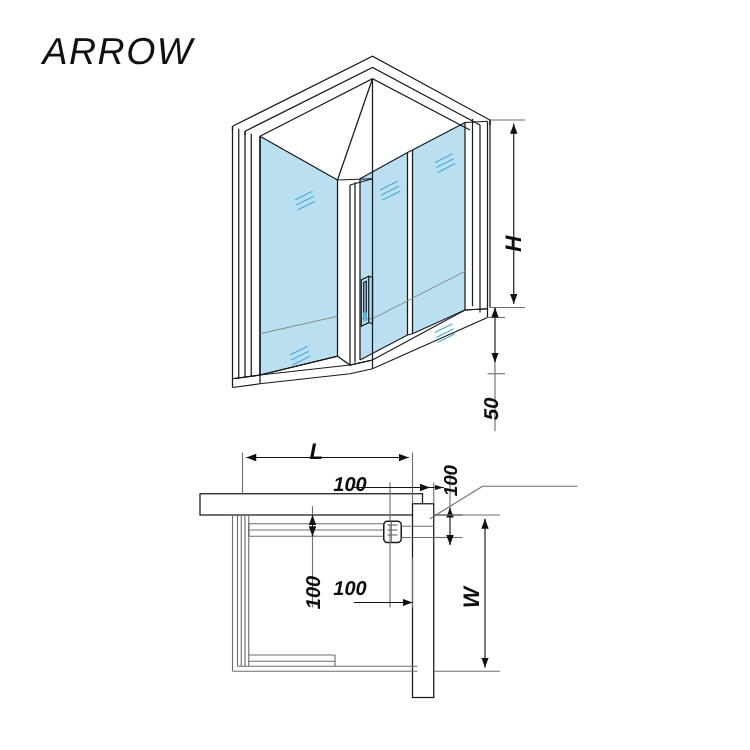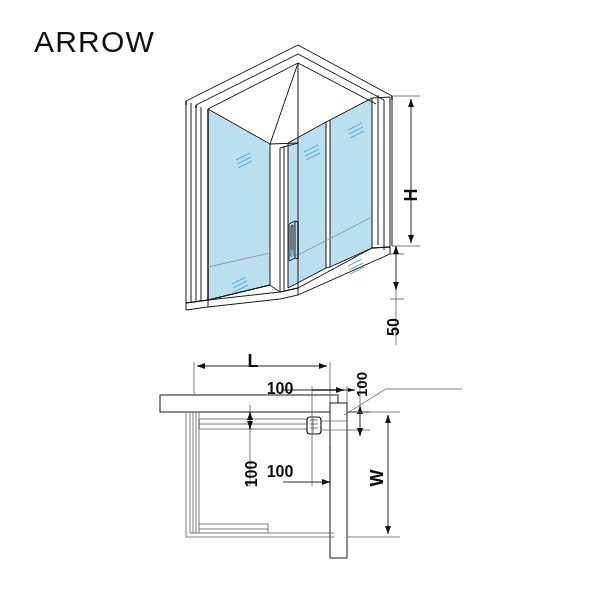--- a/index.html
+++ b/index.html
@@ -1,18 +1,18 @@
 <!DOCTYPE html>
 <html><head>
 <meta charset="utf-8">
 <style>
   html,body{margin:0;padding:0;background:#ffffff;}
   body{width:600px;height:600px;position:relative;overflow:hidden;
        font-family:"Liberation Sans","DejaVu Sans",sans-serif;}
-  #stage{position:absolute;left:0;top:0;width:508px;height:600px;}
+  #stage{position:absolute;left:0;top:0;width:508px;height:600px;font-style:italic;}
   svg{display:block;}
   .brand{
     position:absolute;left:34px;top:27px;
     font-family:"Liberation Sans","DejaVu Sans",sans-serif;
     font-size:30px;letter-spacing:1.2px;color:#101010;font-weight:400;
     line-height:1;white-space:nowrap;
   }
   .dimlbl{
     position:absolute;
     font-family:"Liberation Sans","DejaVu Sans",sans-serif;

